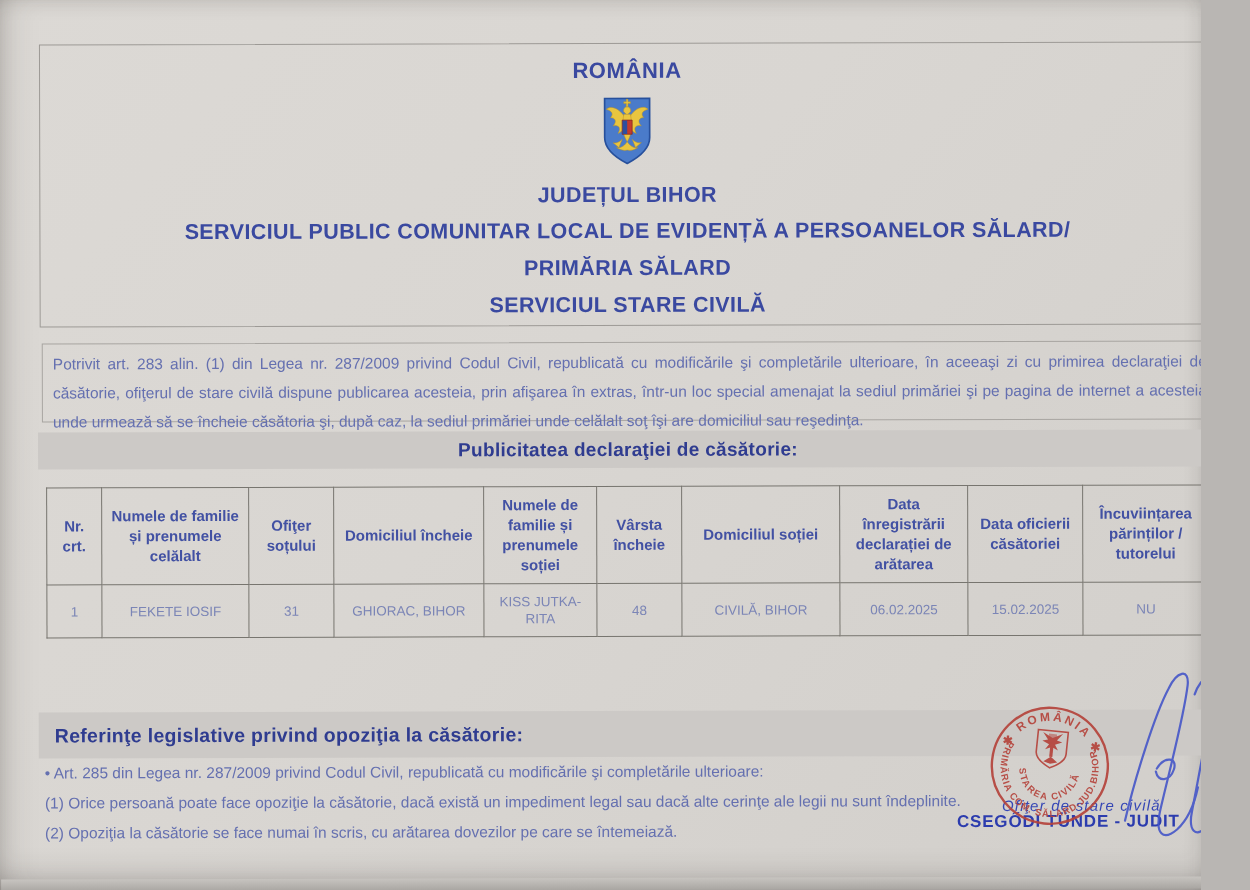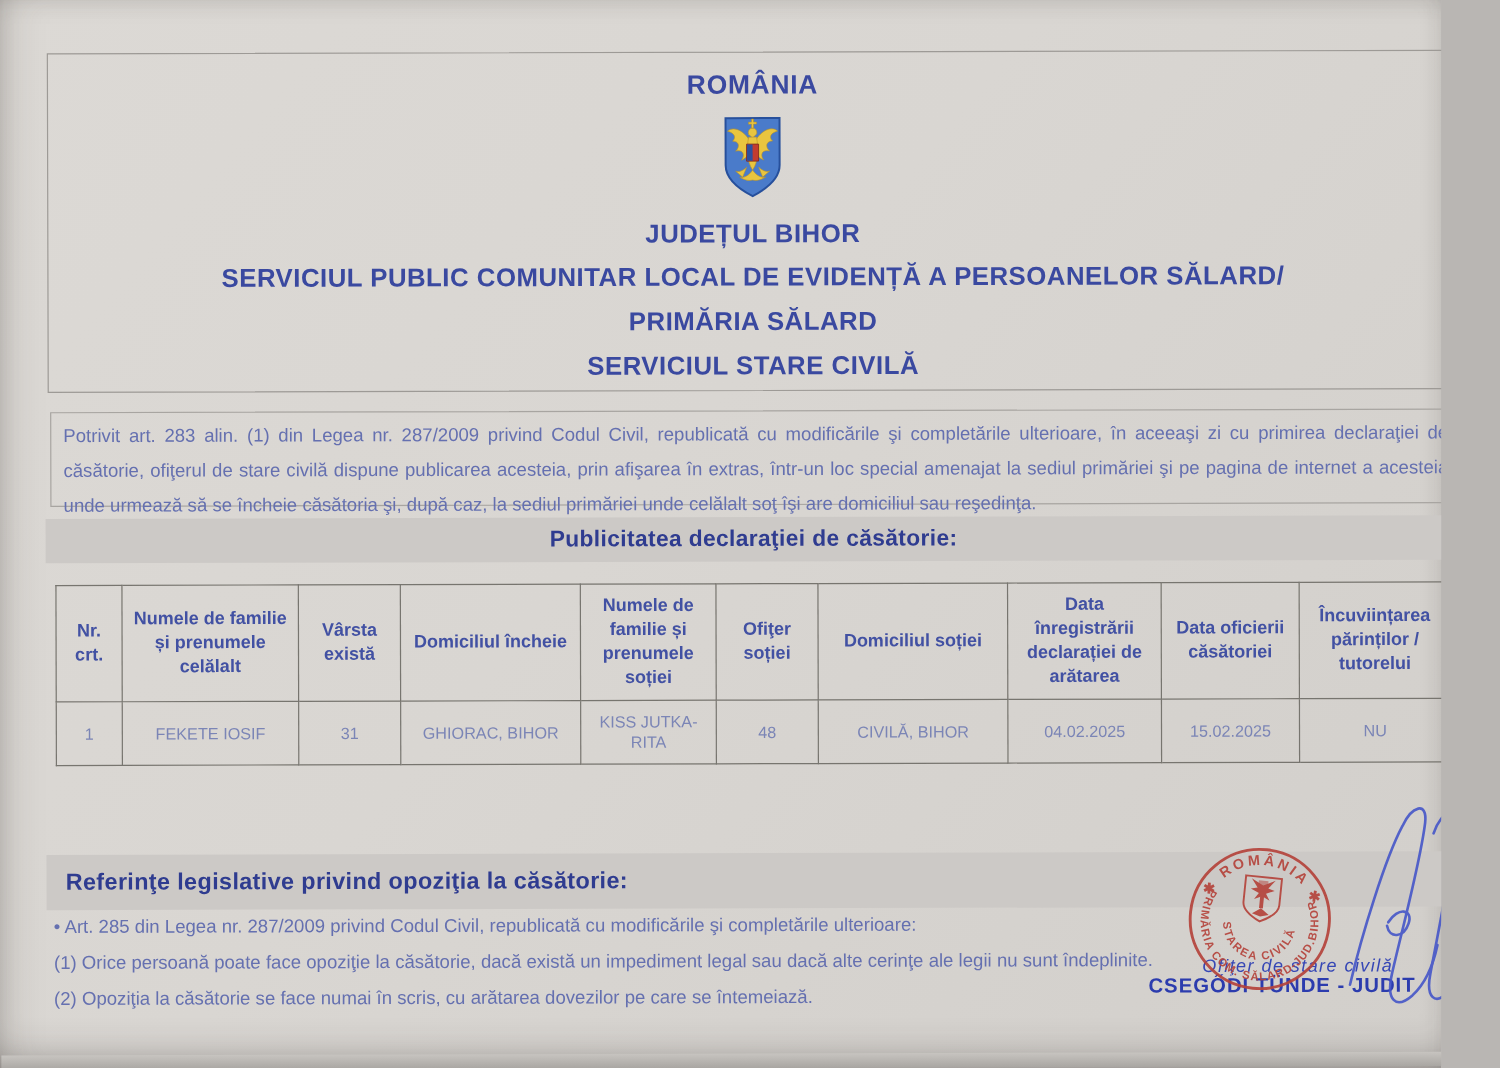--- a/index.html
+++ b/index.html
@@ -135,40 +135,40 @@
             <col style="width:85px">
           <col style="width:158px">
             <col style="width:128px">
             <col style="width:115px">
           <col style="width:126px">
         </colgroup>
         <thead>
           <tr>
             <th>Nr. crt.</th>
             <th>Numele de familie și prenumele celălalt</th>
-            <th>Vârsta există</th>
+            <th>Ofiţer soțului</th>
             <th>Domiciliul încheie</th>
             <th>Numele de familie și prenumele soției</th>
-            <th>Ofiţer soției</th>
+            <th>Vârsta încheie</th>
             <th>Domiciliul soției</th>
             <th>Data înregistrării declarației de arătarea</th>
             <th>Data oficierii căsătoriei</th>
             <th>Încuviințarea părinților / tutorelui</th>
           </tr>
         </thead>
         <tbody>
           <tr>
             <td>1</td>
             <td>FEKETE IOSIF</td>
             <td>31</td>
             <td>GHIORAC, BIHOR</td>
             <td>KISS JUTKA-RITA</td>
             <td>48</td>
             <td>CIVILĂ, BIHOR</td>
-            <td>04.02.2025</td>
+            <td>06.02.2025</td>
             <td>15.02.2025</td>
             <td>NU</td>
           </tr>
         </tbody>
       </table>
 
       <div class="band band2">
         <span>Referinţe legislative privind opoziţia la căsătorie:</span>
       </div>
       <div class="ref-line ref-0">• Art. 285 din Legea nr. 287/2009 privind Codul Civil, republicată cu modificările şi completările ulterioare:</div>

